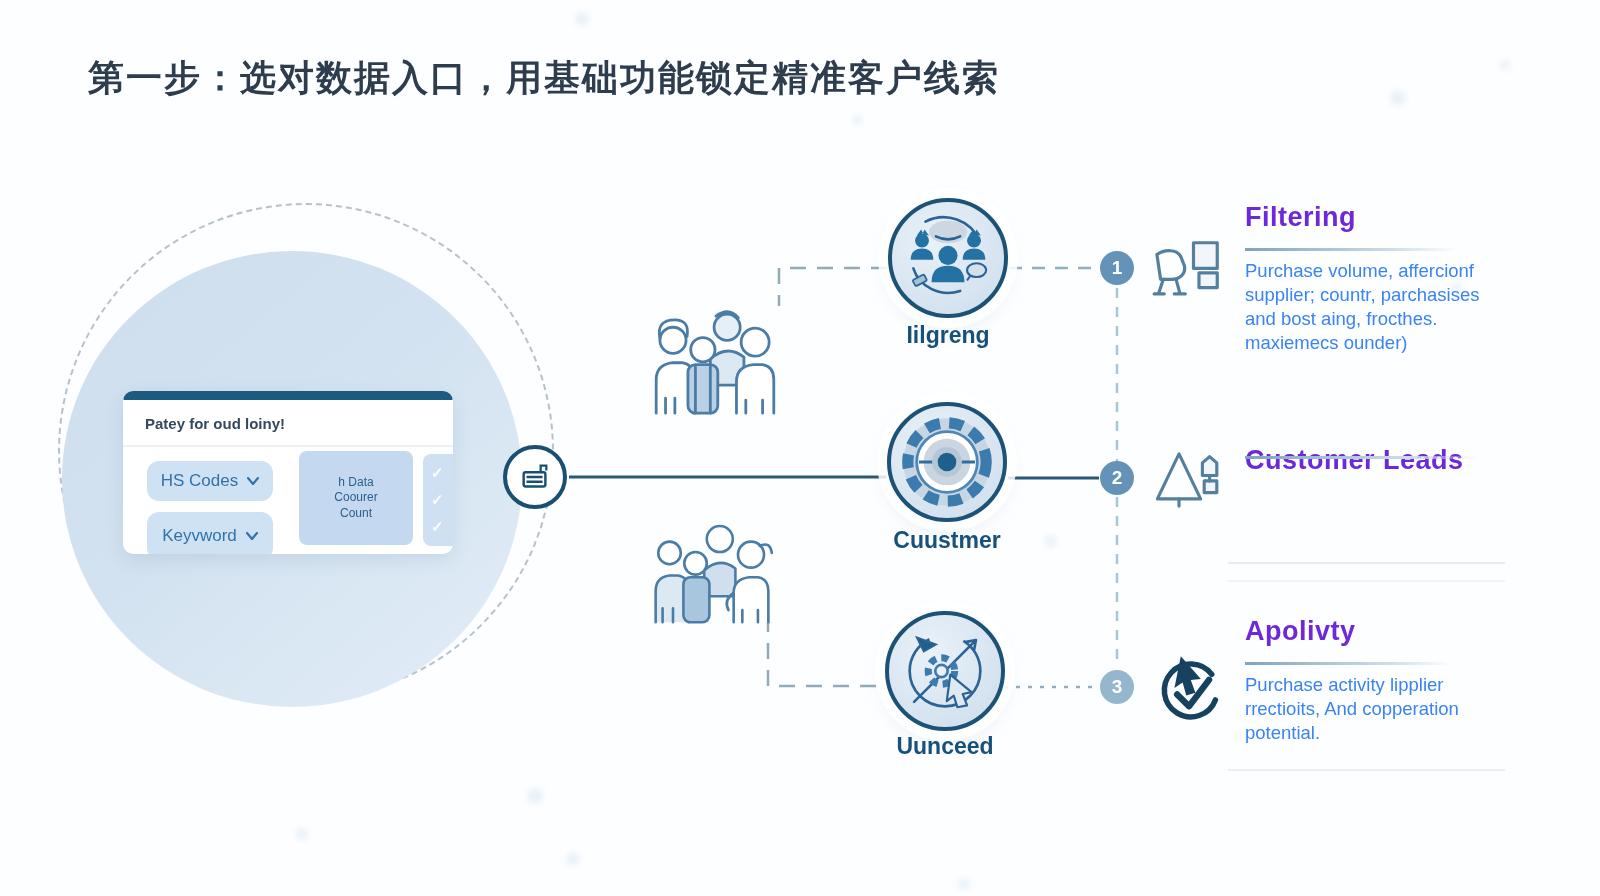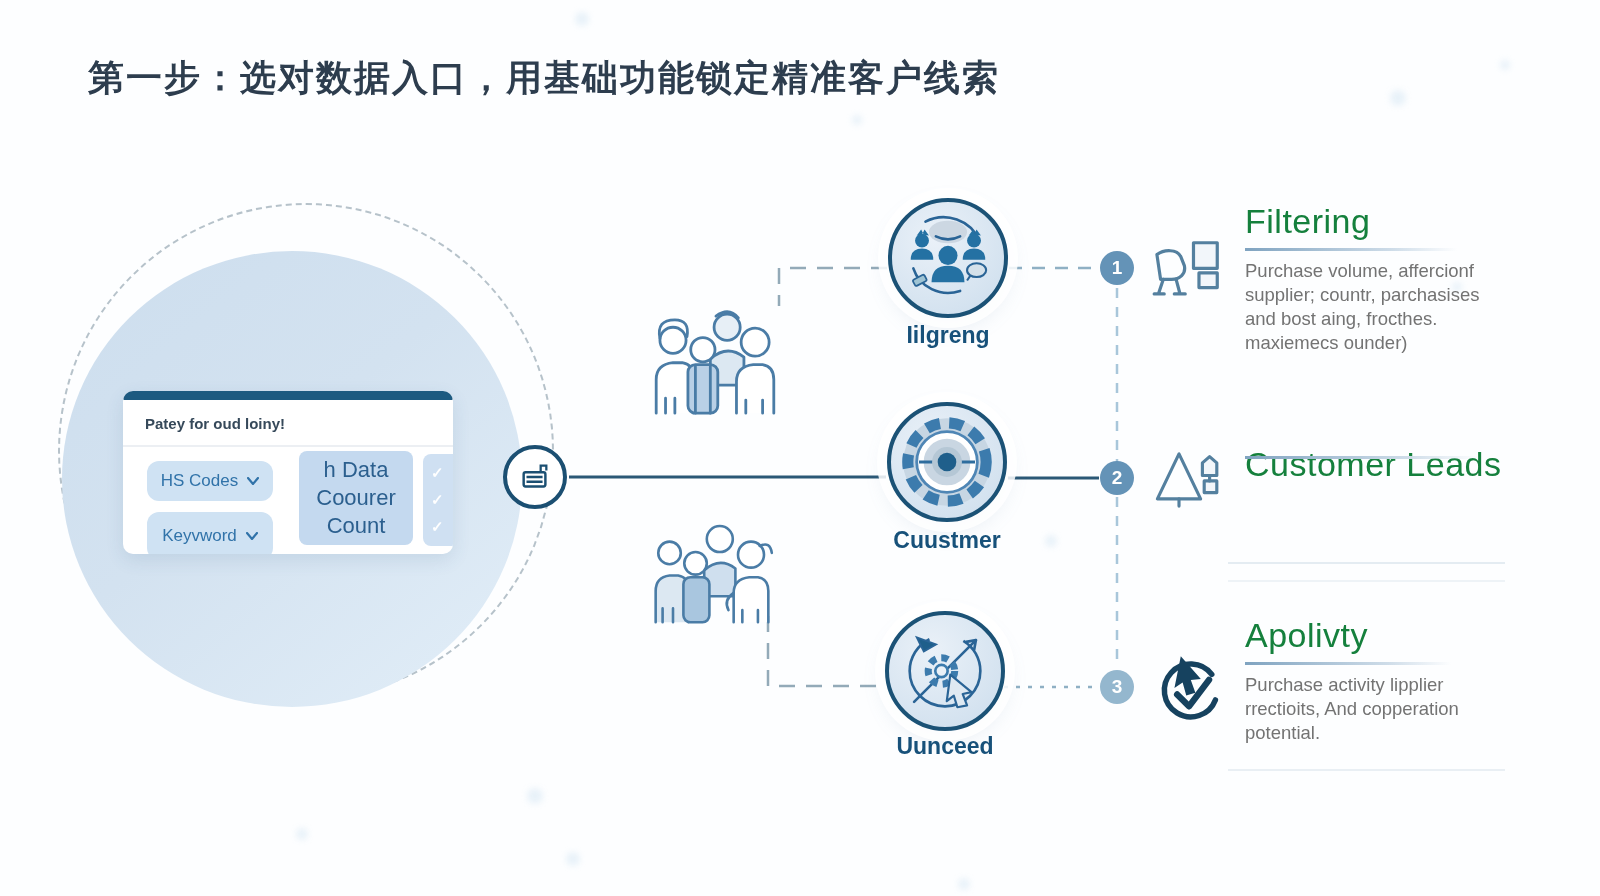--- a/index.html
+++ b/index.html
@@ -22,21 +22,21 @@
   .card-topbar{position:absolute;left:0;top:0;right:0;height:9px;background:#1d5a80;
                border-radius:10px 10px 2px 2px;}
   .card-header{position:absolute;left:22px;top:24px;font-size:15px;color:#36495a;font-weight:600;}
   .card-divider{position:absolute;left:0;right:0;top:54px;border-top:2px solid #eceff3;}
   .pill-btn{position:absolute;background:#cfe2f3;border-radius:12px;color:#3173a9;font-size:17px;
             display:flex;align-items:center;justify-content:center;gap:9px;border:none;cursor:pointer;}
   .pill-btn.b1{left:24px;top:70px;width:126px;height:40px;}
   .pill-btn.b2{left:24px;top:121px;width:126px;height:48px;}
   .chev{width:12px;height:8px;}
   .data-panel{position:absolute;left:176px;top:60px;width:114px;height:94px;background:#c4d9ef;
-              border-radius:8px;color:#2b5f8e;font-size:22px;line-height:1.28;display:flex;
+              border-radius:8px;color:#2b5f8e;font-size:12px;line-height:1.28;display:flex;
               align-items:center;justify-content:center;text-align:center;white-space:pre-line;}
   .check-panel{position:absolute;left:300px;top:63px;width:46px;height:92px;background:#cfe0f2;
                border-radius:8px;display:flex;flex-direction:column;justify-content:space-around;
                padding:6px 0 6px 8px;box-sizing:border-box;}
   .check-panel span{color:#ffffff;font-size:15px;font-weight:700;}
 
   
   .doc-circle{left:503px;top:445px;width:64px;height:64px;border:4px solid #1b4f72;border-radius:50%;
               background:#ffffff;box-sizing:border-box;display:flex;align-items:center;justify-content:center;}
 
@@ -54,29 +54,29 @@
   .node-label.l3{left:835px;top:733px;}
 
   
   .badge{width:34px;height:34px;border-radius:50%;display:flex;align-items:center;justify-content:center;
          color:#ffffff;font-size:19px;font-weight:700;}
   .badge.s1{left:1100px;top:251px;background:#6493b7;}
   .badge.s2{left:1100px;top:461px;background:#6493b7;}
   .badge.s3{left:1100px;top:670px;background:#94b7ce;}
 
   
-  .sec-title{font-size:34px;font-weight:400;color:#15803d;letter-spacing:.5px;}
+  .sec-title{font-size:27px;font-weight:700;color:#6d28d9;letter-spacing:.5px;}
   .sec-title.t1{left:1245px;top:202px;}
   .sec-title.t2{left:1245px;top:408px;margin-top:37px;}
   .sec-title.t3{left:1245px;top:616px;}
   .sec-rule{height:3px;background:linear-gradient(90deg,#7fa3c0 0%,#cfdde9 70%,rgba(223,233,241,0) 100%);}
   .sec-rule.r1{left:1245px;top:248px;width:212px;}
   .sec-rule.r2{left:1245px;top:456px;width:234px;}
   .sec-rule.r3{left:1245px;top:662px;width:206px;}
-  .sec-body{width:268px;font-size:18.5px;line-height:24px;color:#737373;white-space:pre-line;}
+  .sec-body{width:268px;font-size:18.5px;line-height:24px;color:#3b82f6;white-space:pre-line;}
   .sec-body.p1{left:1245px;top:259px;}
   .sec-body.p2{left:1245px;top:465px;}
   .sec-body.p3{left:1245px;top:673px;}
 
   .ric{display:block;}
   .ric.i1{left:1150px;top:240px;}
   .ric.i2{left:1152px;top:448px;}
   .ric.i3{left:1148px;top:652px;}
 
   .pgroup{display:block;}

